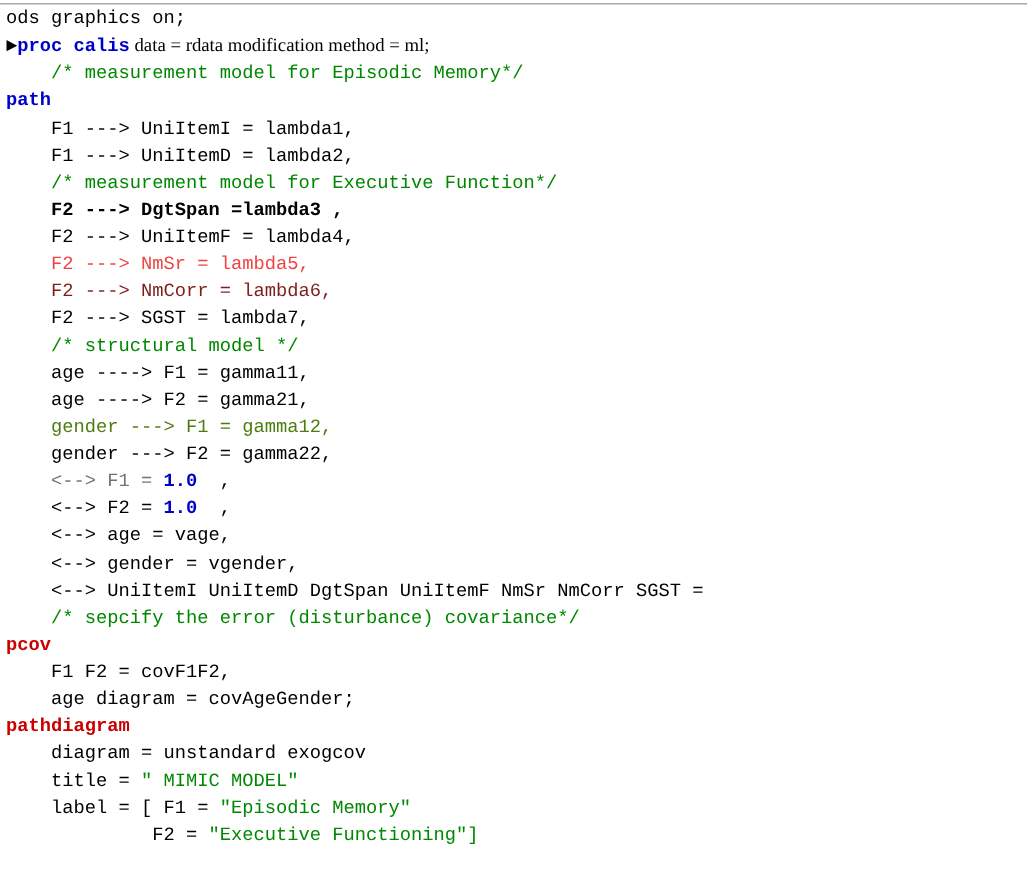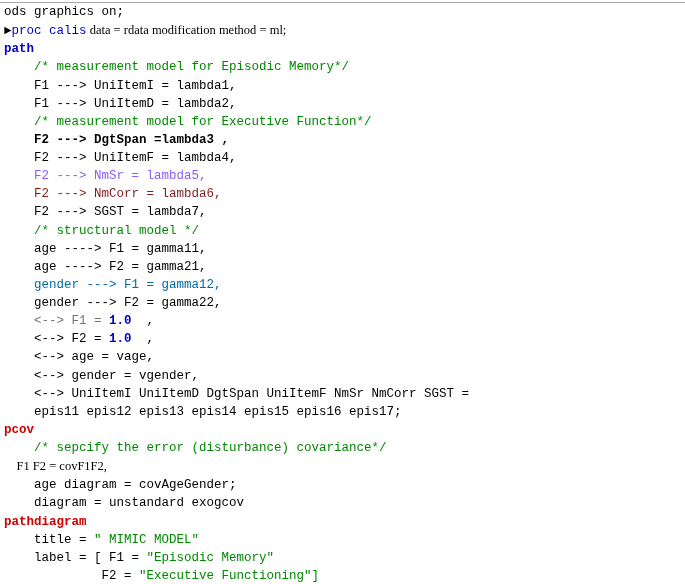--- a/index.html
+++ b/index.html
@@ -29,46 +29,45 @@
       display: block;
       color: #000000;
     }
   </style>
 </head>
 <body>
 
 <div class="code-container">
   <div id="lines-container">
       <div class="code-line" style="border-top: 1px solid rgb(170, 170, 170);"><span style="color: rgb(0, 0, 0);">ods graphics on;</span></div>
-      <div class="code-line"><span style="color: rgb(0, 0, 0);">►</span><span style="color: rgb(0, 0, 204); font-weight: normal;">proc calis</span><span style="color: rgb(0, 0, 0); font-family: Liberation Serif, serif;"> data = rdata modification method = ml;</span></div>
+      <div class="code-line"><span style="color: rgb(0, 0, 0);">►</span><span style="color: rgb(0, 0, 204); font-weight: bold;">proc calis</span><span style="color: rgb(0, 0, 0); font-family: Liberation Serif, serif;"> data = rdata modification method = ml;</span></div>
+      <div class="code-line"><span style="color: rgb(0, 0, 0);">    </span><span style="color: rgb(0, 136, 0);">/* measurement model for Episodic Memory*/</span></div>
       <div class="code-line"><span style="color: rgb(0, 0, 204); font-weight: bold;">path</span></div>
-      <div class="code-line"><span style="color: rgb(0, 0, 0);">    </span><span style="color: rgb(0, 136, 0);">/* measurement model for Episodic Memory*/</span></div>
       <div class="code-line"><span style="color: rgb(0, 0, 0);">    F1 ---&gt; UniItemI = lambda1,</span></div>
       <div class="code-line"><span style="color: rgb(0, 0, 0);">    F1 ---&gt; UniItemD = lambda2,</span></div>
       <div class="code-line"><span style="color: rgb(0, 0, 0);">    </span><span style="color: rgb(0, 136, 0);">/* measurement model for Executive Function*/</span></div>
       <div class="code-line"><span style="color: rgb(0, 0, 0); font-weight: bold;">    F2 ---&gt; DgtSpan =lambda3 ,</span></div>
       <div class="code-line"><span style="color: rgb(0, 0, 0);">    F2 ---&gt; UniItemF = lambda4,</span></div>
-      <div class="code-line"><span style="color: #8b5cf6;">    F2 ---&gt; NmSr = lambda5,</span></div>
+      <div class="code-line"><span style="color: #ef4444;">    F2 ---&gt; NmSr = lambda5,</span></div>
       <div class="code-line"><span style="color: #7f1d1d;">    F2 ---&gt; NmCorr = lambda6,</span></div>
       <div class="code-line"><span style="color: rgb(0, 0, 0);">    F2 ---&gt; SGST = lambda7,</span></div>
       <div class="code-line"><span style="color: rgb(0, 0, 0);">    </span><span style="color: rgb(0, 136, 0);">/* structural model */</span></div>
       <div class="code-line"><span style="color: rgb(0, 0, 0);">    age ----&gt; F1 = gamma11,</span></div>
       <div class="code-line"><span style="color: rgb(0, 0, 0);">    age ----&gt; F2 = gamma21,</span></div>
-      <div class="code-line"><span style="color: #0369a1;">    gender ---&gt; F1 = gamma12,</span></div>
+      <div class="code-line"><span style="color: #4d7c0f;">    gender ---&gt; F1 = gamma12,</span></div>
       <div class="code-line"><span style="color: rgb(0, 0, 0);">    gender ---&gt; F2 = gamma22,</span></div>
       <div class="code-line"><span style="color: #737373;">    &lt;--&gt; F1 = </span><span style="color: rgb(0, 0, 204); font-weight: bold;">1.0</span><span style="color: rgb(0, 0, 0);">  ,</span></div>
       <div class="code-line"><span style="color: rgb(0, 0, 0);">    &lt;--&gt; F2 = </span><span style="color: rgb(0, 0, 204); font-weight: bold;">1.0</span><span style="color: rgb(0, 0, 0);">  ,</span></div>
       <div class="code-line"><span style="color: rgb(0, 0, 0);">    &lt;--&gt; age = vage,</span></div>
       <div class="code-line"><span style="color: rgb(0, 0, 0);">    &lt;--&gt; gender = vgender,</span></div>
       <div class="code-line"><span style="color: rgb(0, 0, 0);">    &lt;--&gt; UniItemI UniItemD DgtSpan UniItemF NmSr NmCorr SGST =</span></div>
-      <div class="code-line"><span style="color: rgb(0, 0, 0);">    epis11 epis12 epis13 epis14 epis15 epis16 epis17;</span></div>
+      <div class="code-line"><span style="color: rgb(0, 0, 0);">    </span><span style="color: rgb(0, 136, 0);">/* sepcify the error (disturbance) covariance*/</span></div>
       <div class="code-line"><span style="color: rgb(204, 0, 0); font-weight: bold;">pcov</span></div>
-      <div class="code-line"><span style="color: rgb(0, 0, 0);">    </span><span style="color: rgb(0, 136, 0);">/* sepcify the error (disturbance) covariance*/</span></div>
-      <div class="code-line"><span style="color: rgb(0, 0, 0); font-family: Liberation Serif, serif;">    F1 F2 = covF1F2,</span></div>
+      <div class="code-line"><span style="color: rgb(0, 0, 0);">    F1 F2 = covF1F2,</span></div>
       <div class="code-line"><span style="color: rgb(0, 0, 0);">    age diagram = covAgeGender;</span></div>
+      <div class="code-line"><span style="color: rgb(204, 0, 0); font-weight: bold;">pathdiagram</span></div>
       <div class="code-line"><span style="color: rgb(0, 0, 0);">    diagram = unstandard exogcov</span></div>
-      <div class="code-line"><span style="color: rgb(204, 0, 0); font-weight: bold;">pathdiagram</span></div>
       <div class="code-line"><span style="color: rgb(0, 0, 0);">    title = </span><span style="color: rgb(0, 136, 0);">" MIMIC MODEL"</span></div>
       <div class="code-line"><span style="color: rgb(0, 0, 0);">    label = [ F1 = </span><span style="color: rgb(0, 136, 0);">"Episodic Memory"</span></div>
       <div class="code-line"><span style="color: rgb(0, 0, 0);">             F2 = </span><span style="color: rgb(0, 136, 0);">"Executive Functioning"]</span></div>
       <div class="code-line"></div>
     </div>
 </div>
 
 </body></html>

